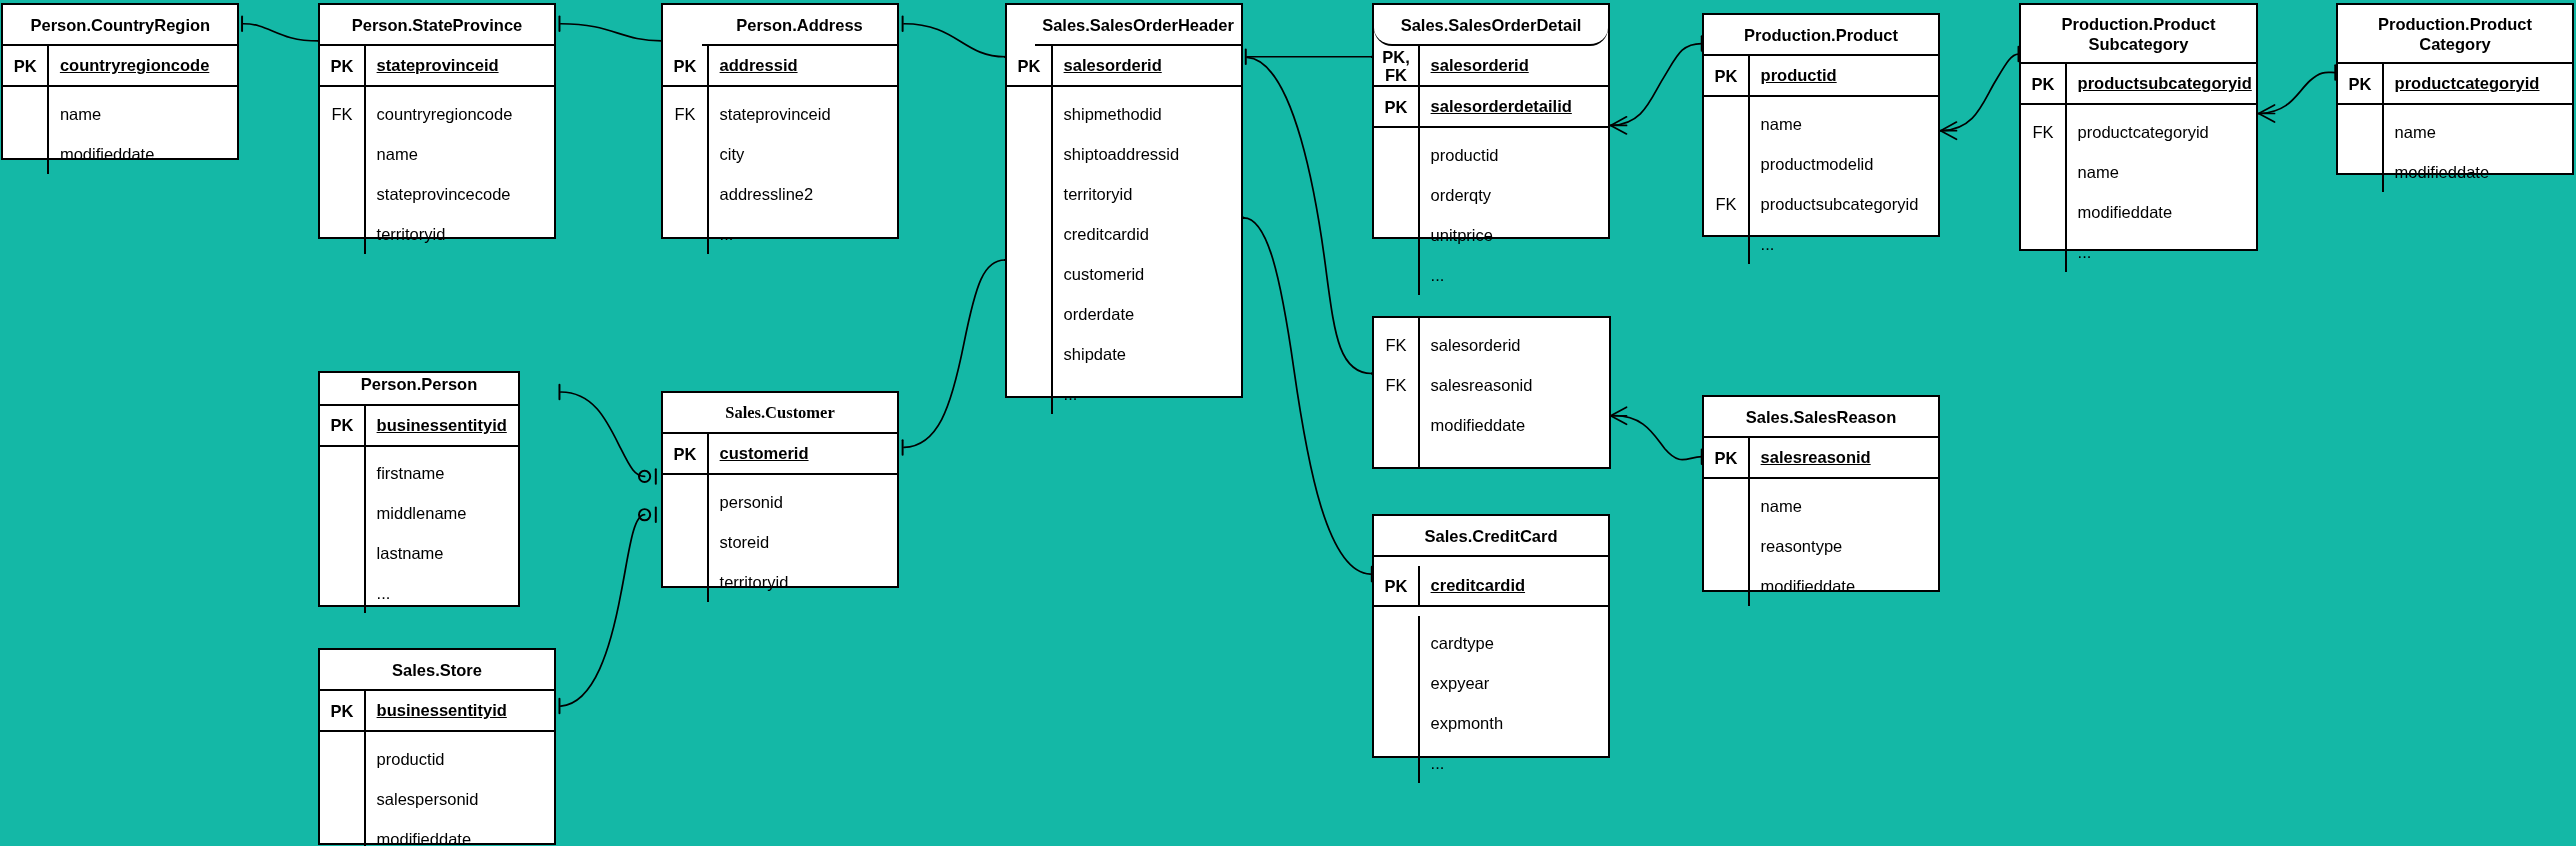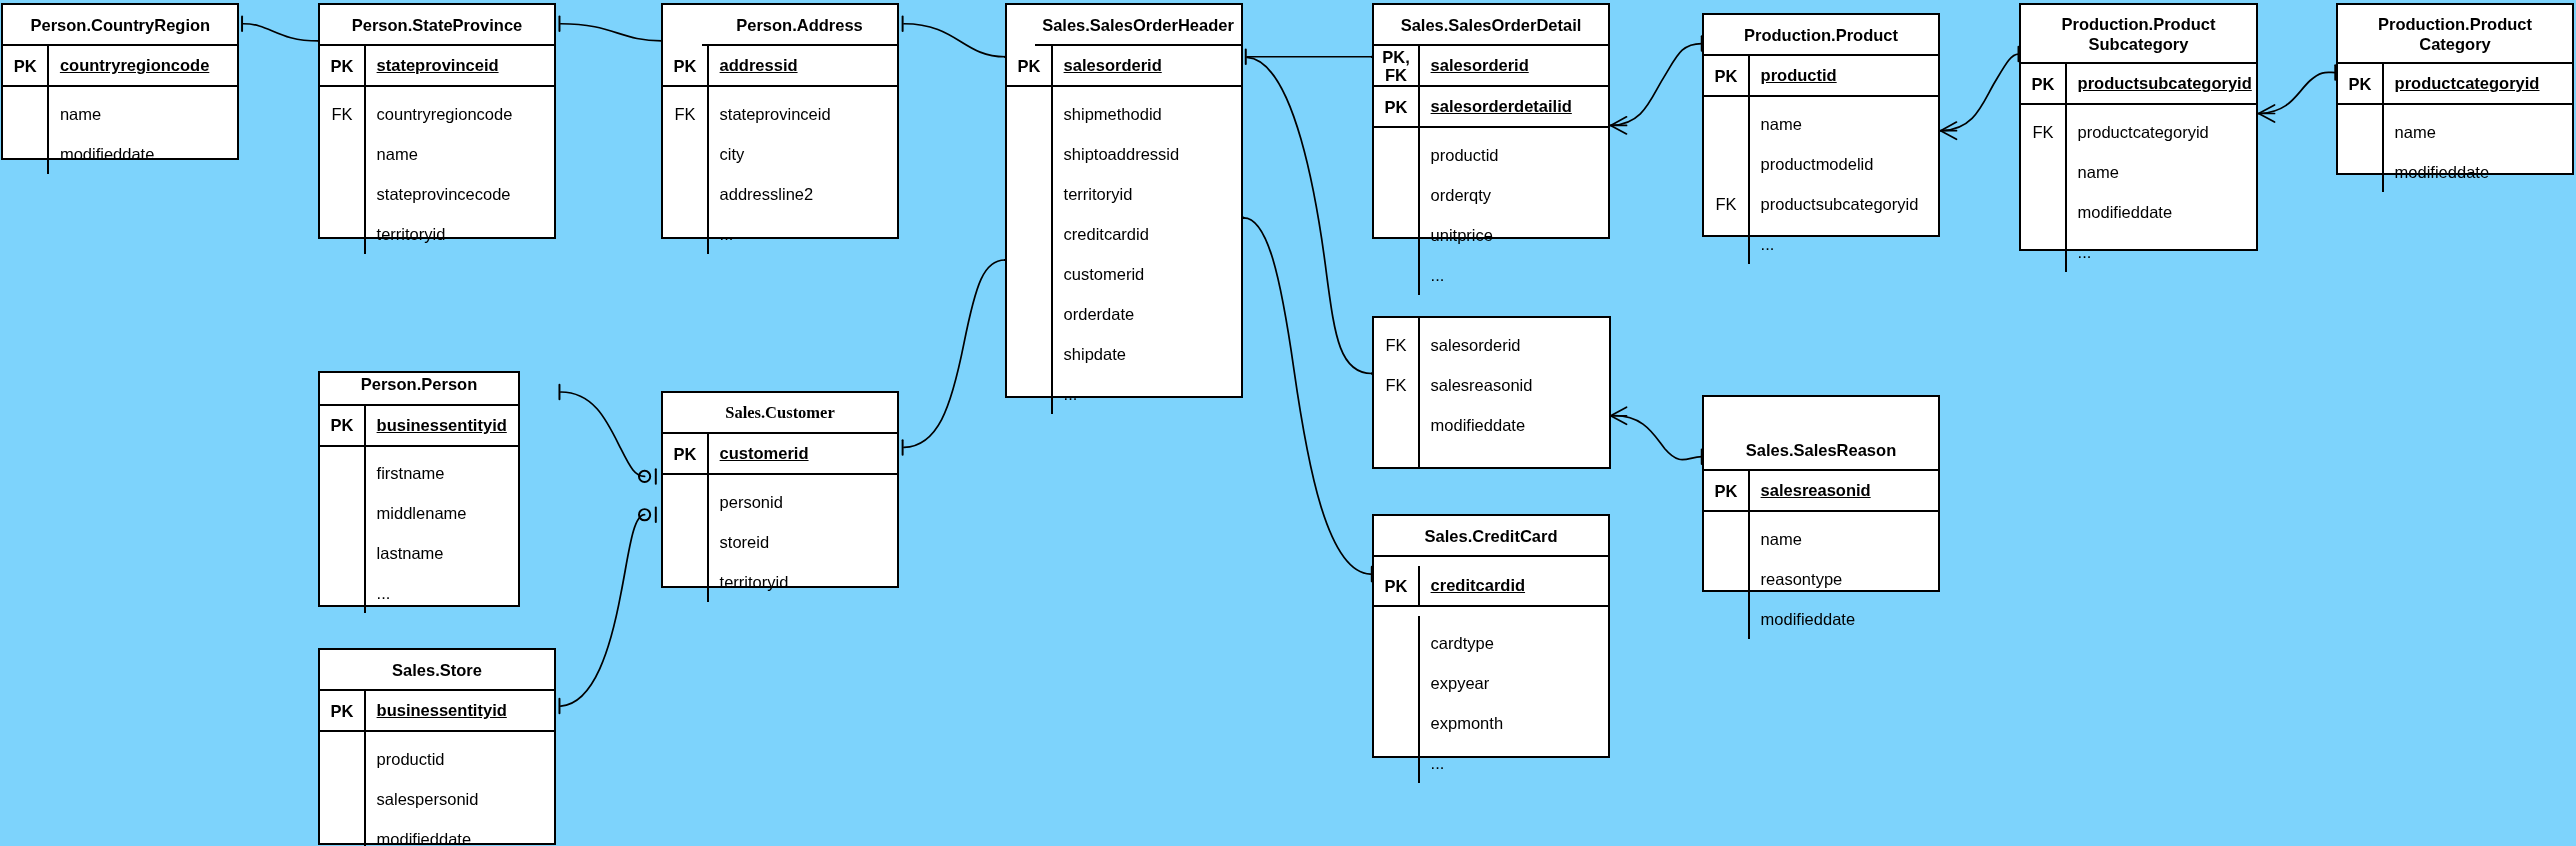--- a/index.html
+++ b/index.html
@@ -5,21 +5,21 @@
 <style>
   html, body {
     margin: 0;
     padding: 0;
     background: #ffffff;
   }
   #canvas {
     position: relative;
     width: 2576px;
     height: 846px;
-    background: #7dd3fc;
+    background: #14b8a6;
     font-family: "Liberation Sans", sans-serif;
     overflow: hidden;
   }
   #edge-layer {
     position: absolute;
     left: 0;
     top: 0;
     width: 2576px;
     height: 846px;
     pointer-events: none;
@@ -271,21 +271,21 @@
           <div class="attr-name">territoryid</div>
           <div class="attr-name">creditcardid</div>
           <div class="attr-name">customerid</div>
           <div class="attr-name">orderdate</div>
           <div class="attr-name">shipdate</div>
           <div class="attr-name">...</div>
         </div>
       </div>
     </div>
     <div class="entity" style="left: 1372px; top: 3.3px; width: 238px; height: 236px;">
-      <div class="entity-title" style="height: 41px; flex: 0 0 41px; padding: 0px 5.3px; display: flex; align-items: center; justify-content: center;">Sales.SalesOrderDetail</div>
+      <div class="entity-title" style="height: 41px; flex: 0 0 41px; padding: 0px 5.3px; display: flex; align-items: center; justify-content: center; border-radius: 18px;">Sales.SalesOrderDetail</div>
       <div class="key-row">
         <div class="key-tag">PK,
 FK</div>
         <div class="key-name">
           <span>salesorderid</span>
         </div>
       </div>
       <div class="key-row">
         <div class="key-tag">PK</div>
         <div class="key-name">
@@ -447,21 +447,21 @@
           <div class="attr-tag"></div>
         </div>
         <div class="attr-names">
           <div class="attr-name">salesorderid</div>
           <div class="attr-name">salesreasonid</div>
           <div class="attr-name">modifieddate</div>
         </div>
       </div>
     </div>
     <div class="entity" style="left: 1702px; top: 395px; width: 238px; height: 197px;">
-      <div class="entity-title" style="height: 41px; flex: 0 0 41px; padding: 0px 5.3px; display: flex; align-items: center; justify-content: center; margin-top: 33px;">Sales.SalesReason</div>
+      <div class="entity-title" style="height: 41px; flex: 0 0 41px; padding: 0px 5.3px; display: flex; align-items: center; justify-content: center;">Sales.SalesReason</div>
       <div class="key-row">
         <div class="key-tag">PK</div>
         <div class="key-name">
           <span>salesreasonid</span>
         </div>
       </div>
       <div class="attr-block">
         <div class="attr-tags">
           <div class="attr-tag"></div>
           <div class="attr-tag"></div>

